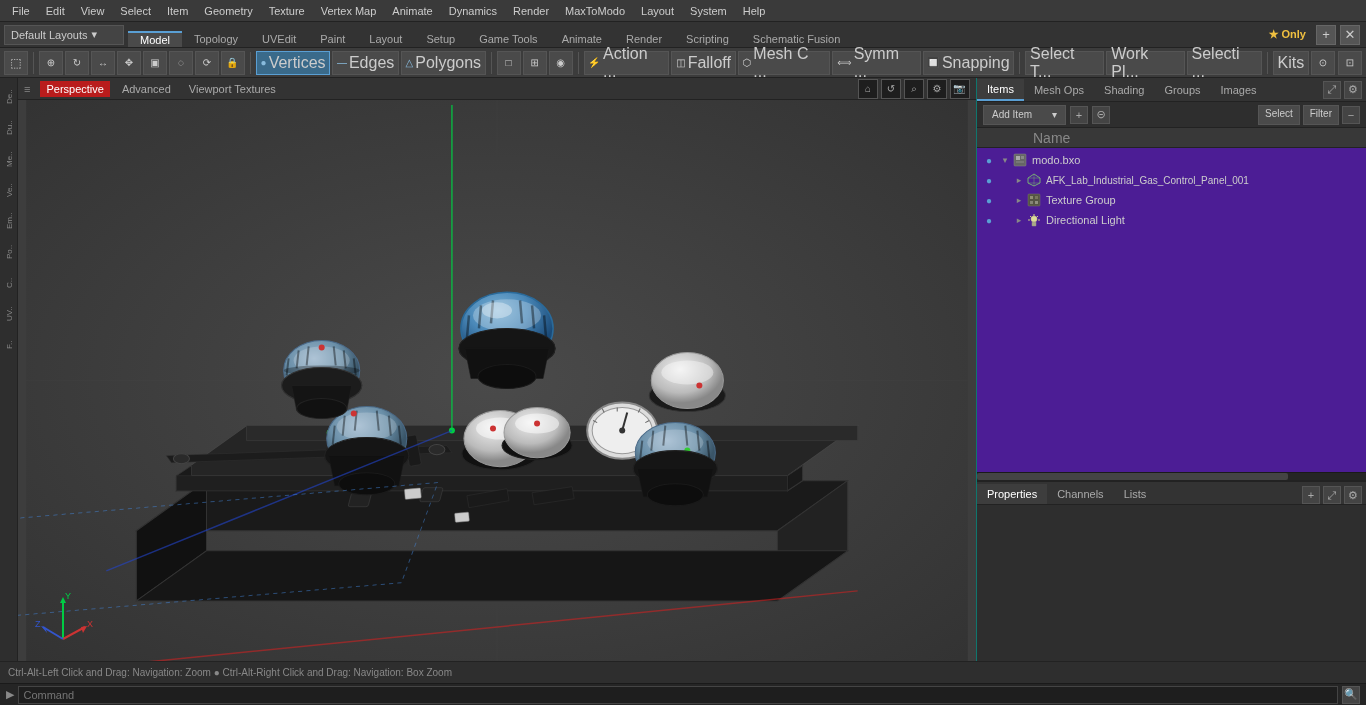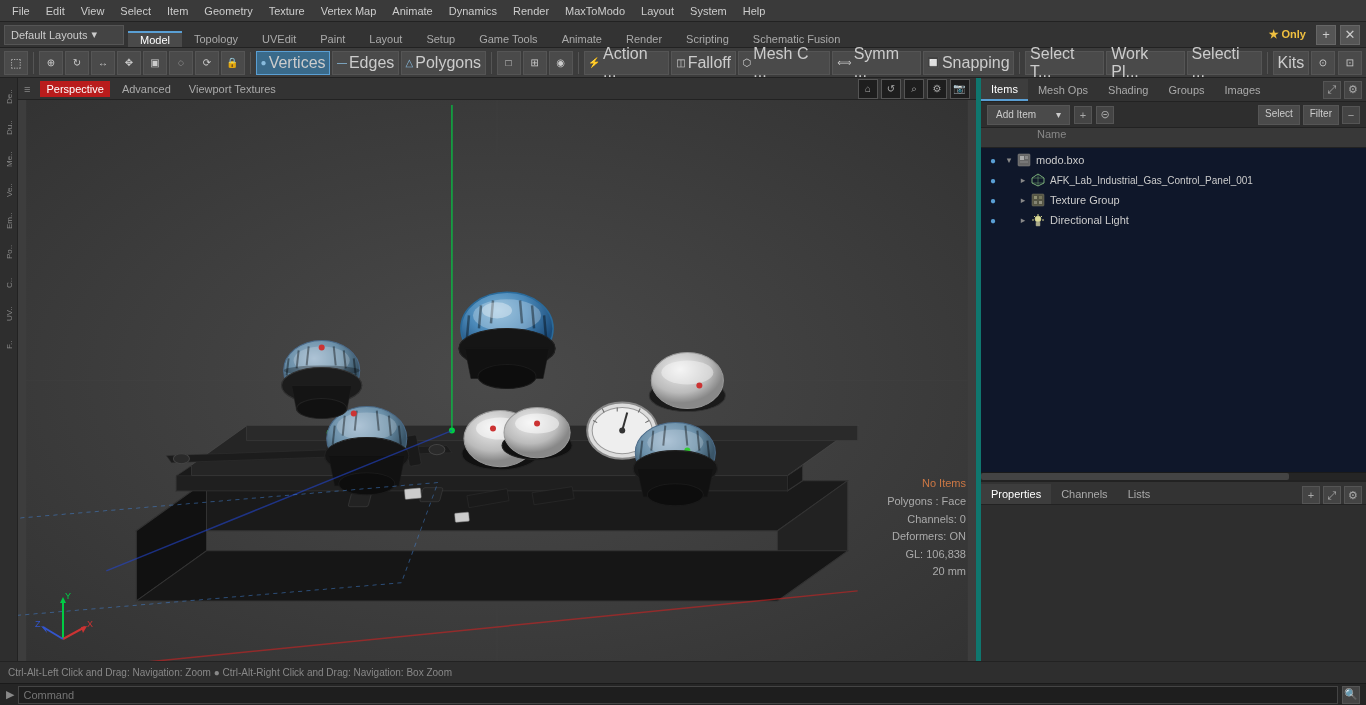--- a/index.html
+++ b/index.html
@@ -231,22 +231,22 @@
       display: flex;
       align-items: center;
       padding: 0 8px;
       font-size: 10px;
       color: #888;
     }
 
     
     #right-panel {
       width: 390px;
-      background: #0f172a;
-      border-left: 5px solid #0f766e;
+      background: #4c1d95;
+      border-left: 1px solid #0f766e;
       display: flex;
       flex-direction: column;
     }
 
     
     #items-panel {
       flex: 1;
       display: flex;
       flex-direction: column;
       border-bottom: 1px solid #222;
@@ -316,23 +316,24 @@
       font-size: 10px;
       padding: 2px 6px;
       height: 20px;
       cursor: pointer;
     }
 
     #items-header-row {
       height: 20px;
       background: #383838;
       display: flex;
+      align-items: center;
       padding: 0 6px;
       border-bottom: 1px solid #222;
-      font-size: 11px;
+      font-size: 14px;
       color: #888;
     }
 
     #items-list {
       flex: 1;
       overflow-y: auto;
       padding: 2px 0;
     }
 
     .item-row {
@@ -773,28 +774,20 @@
 
         <circle cx="425" cy="330" r="3" fill="#00cc44"></circle>
 
         <line x1="80" y1="565" x2="830" y2="490" stroke="#cc2222" stroke-width="1.5" opacity="0.6"></line>
 
         <line x1="80" y1="470" x2="425" y2="330" stroke="#2244cc" stroke-width="1.5" opacity="0.6"></line>
 
         <rect x="130" y="430" width="420" height="100" fill="none" stroke="#4488dd" stroke-width="1" stroke-dasharray="4,4" opacity="0.5" transform="skewX(-20) skewY(-5)"></rect>
       </svg>
 
-      <div id="viewport-stats">
-        <div class="no-items">No Items</div>
-        <div>Polygons : Face</div>
-        <div>Channels: 0</div>
-        <div>Deformers: ON</div>
-        <div>GL: 106,838</div>
-        <div>20 mm</div>
-      </div>
 
       <div id="axis-indicator">
         <svg width="60" height="60" viewBox="0 0 60 60">
 
           <line x1="30" y1="50" x2="30" y2="10" stroke="#00cc44" stroke-width="2"></line>
           <polygon points="30,8 27,14 33,14" fill="#00cc44"></polygon>
           <text x="32" y="10" fill="#00cc44" font-size="9">Y</text>
 
           <line x1="30" y1="50" x2="52" y2="38" stroke="#cc3333" stroke-width="2"></line>
           <polygon points="54,37 48,38 50,44" fill="#cc3333"></polygon>

